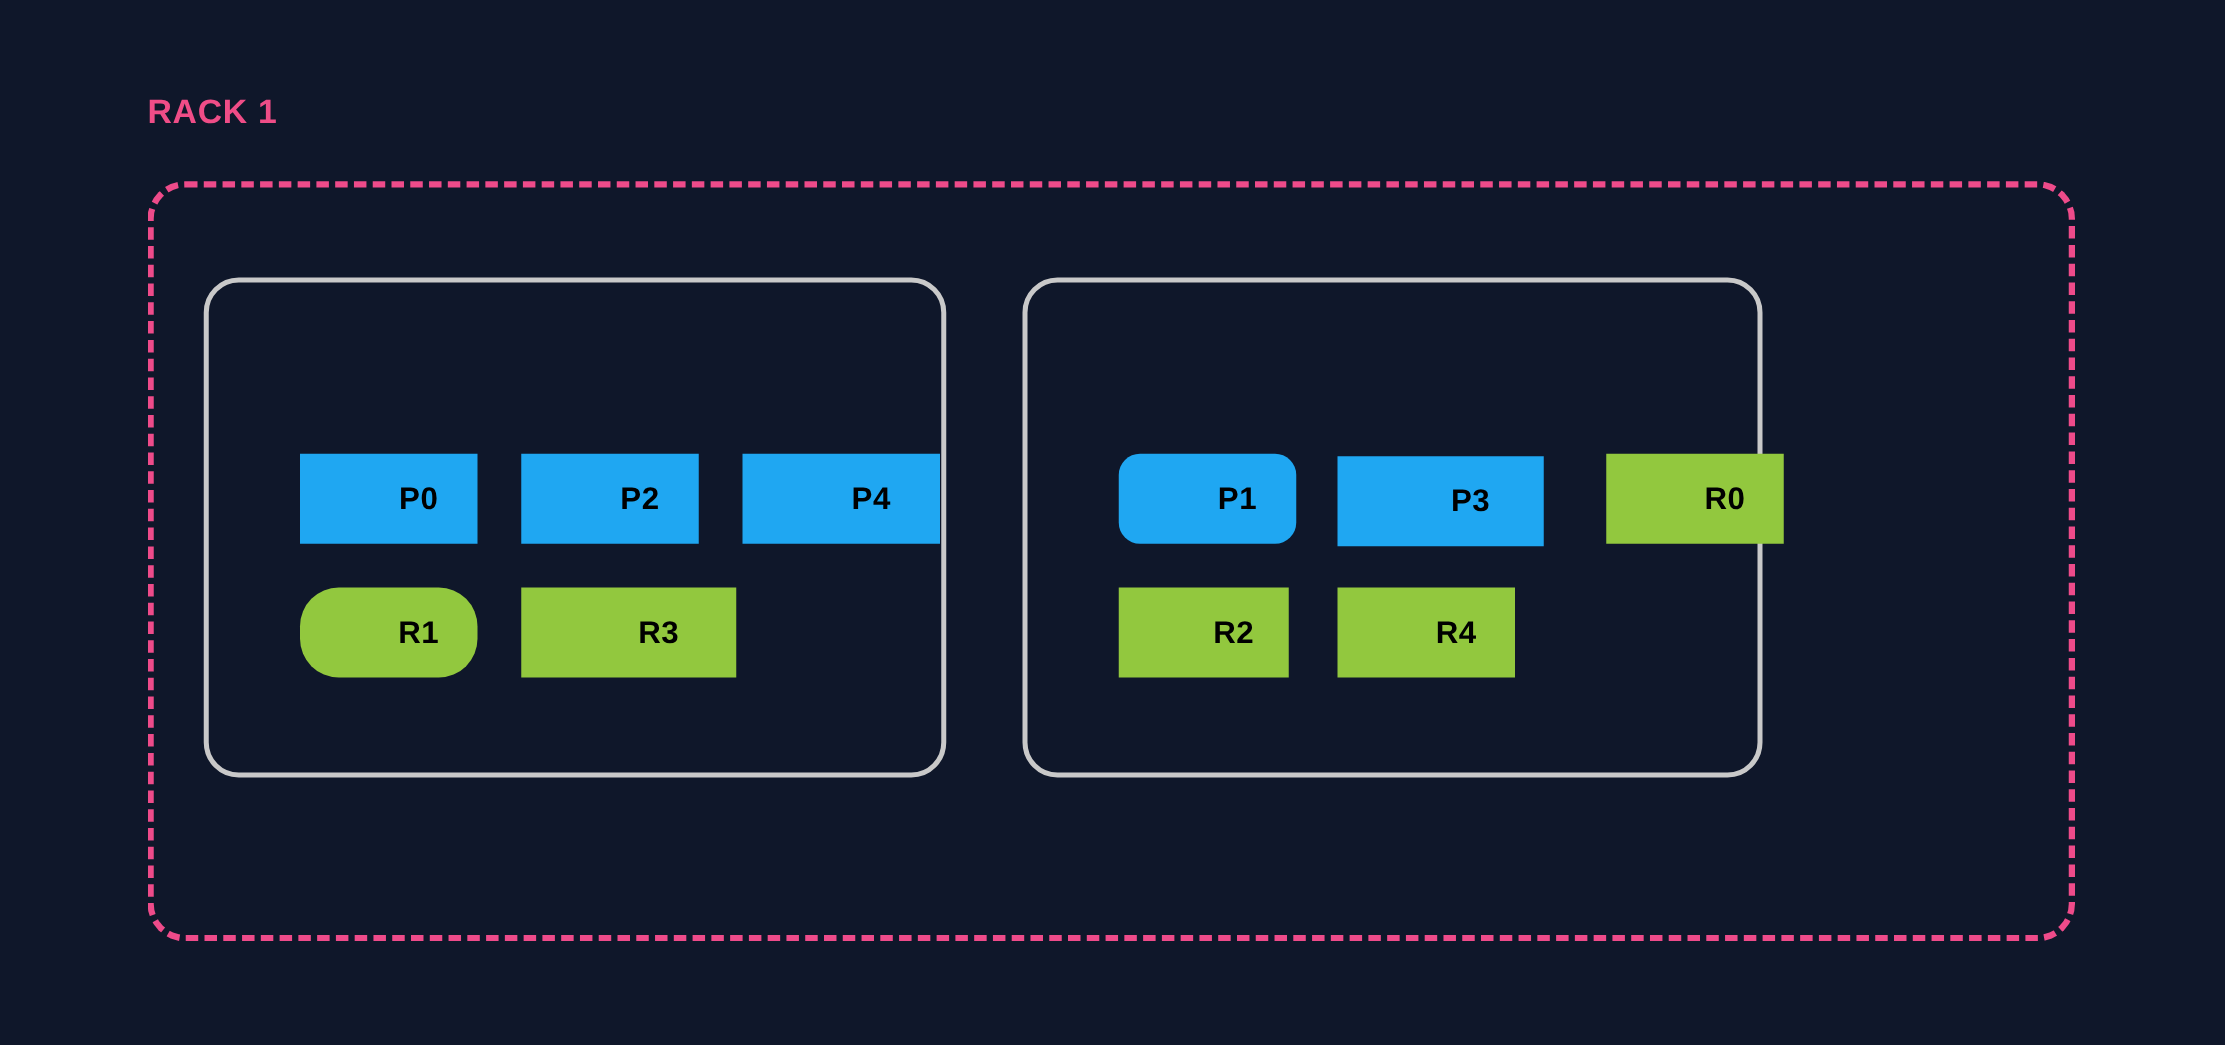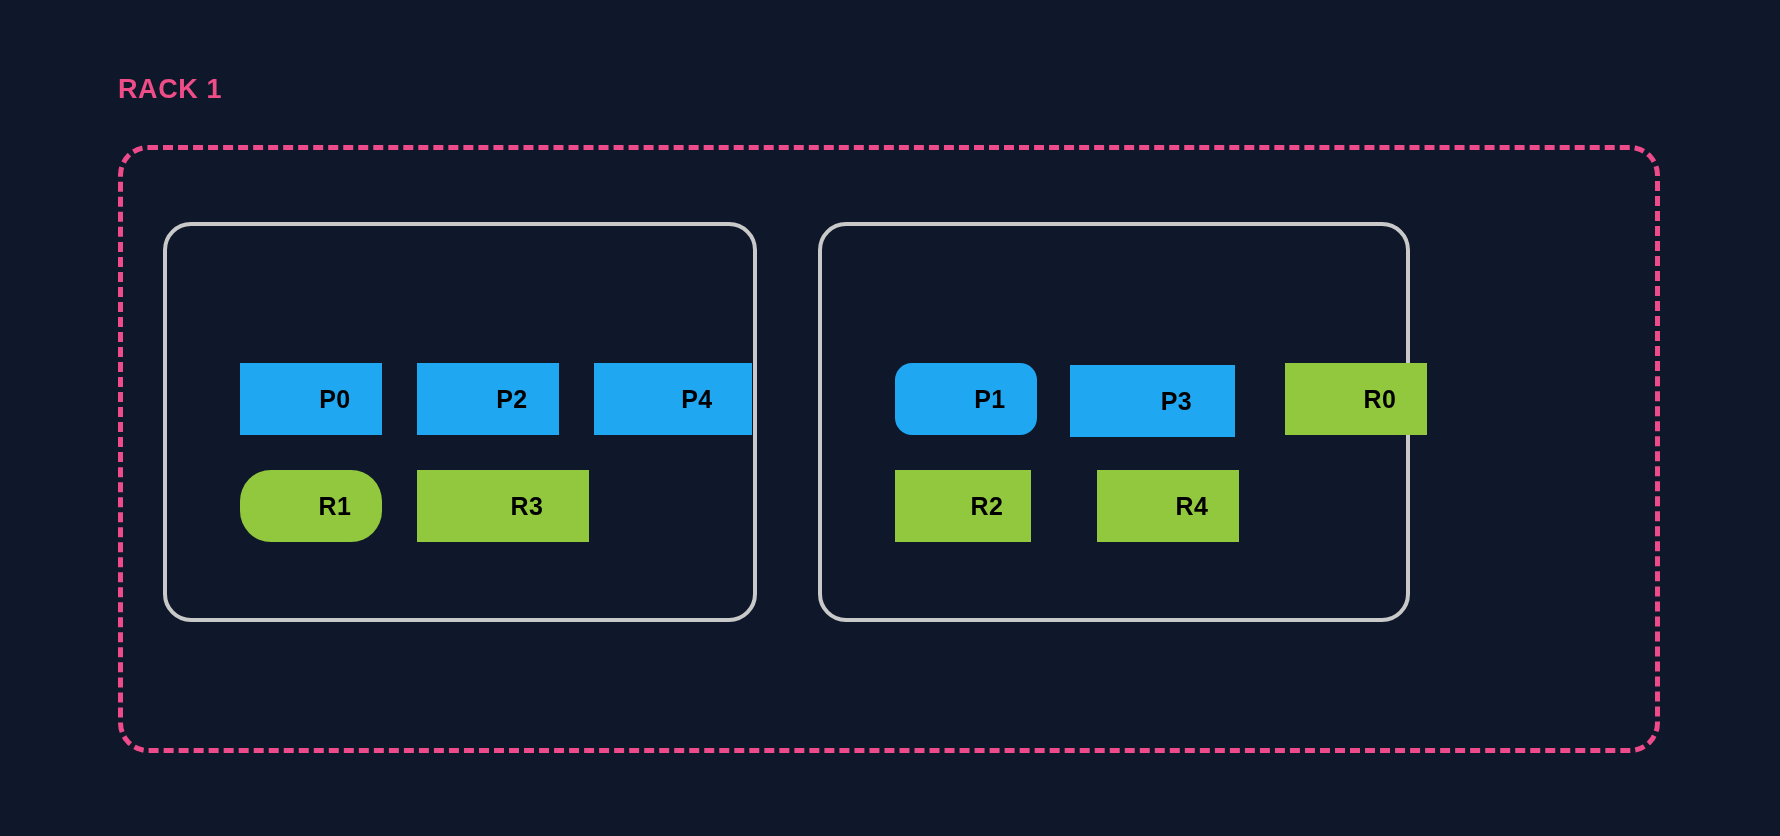--- a/index.html
+++ b/index.html
@@ -110,18 +110,18 @@
       </div>
       <div class="chip primary" style="left: 1070px; top: 365px; width: 165px; height: 72px;">
         <span class="chip-label">P3</span>
       </div>
       <div class="chip replica" style="left: 1245px; top: 363px; width: 142px; height: 72px; margin-left: 40px;">
         <span class="chip-label">R0</span>
       </div>
       <div class="chip replica" style="left: 895px; top: 470px; width: 136px; height: 72px;">
         <span class="chip-label">R2</span>
       </div>
-      <div class="chip replica" style="left: 1070px; top: 470px; width: 142px; height: 72px; margin-left: 27px;">
+      <div class="chip replica" style="left: 1070px; top: 470px; width: 142px; height: 72px;">
         <span class="chip-label">R4</span>
       </div>
     </div>
 
 </div>
 
 </body></html>

